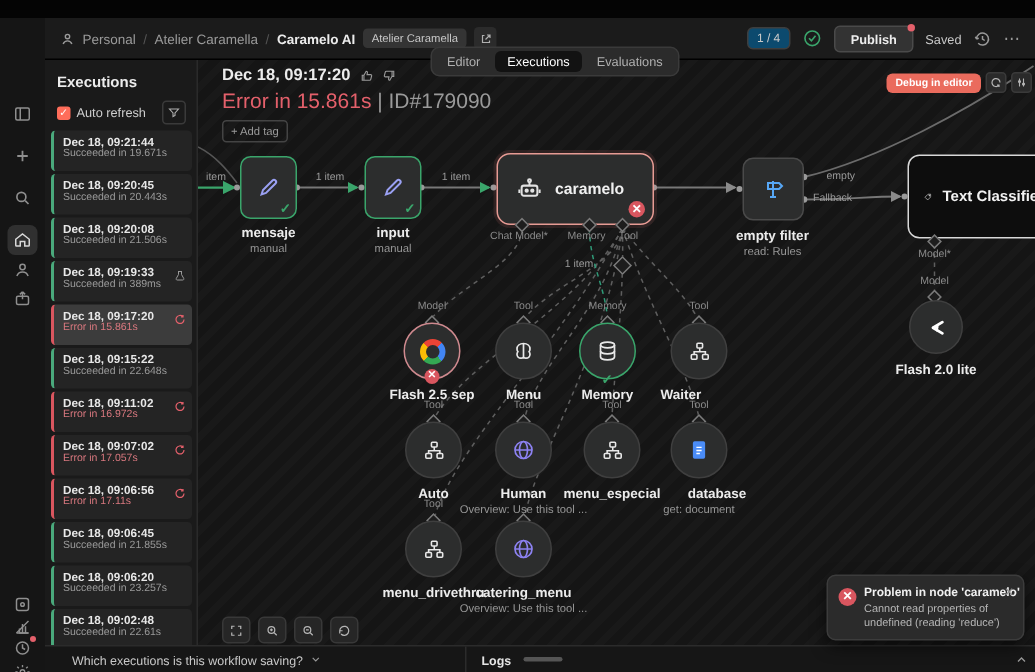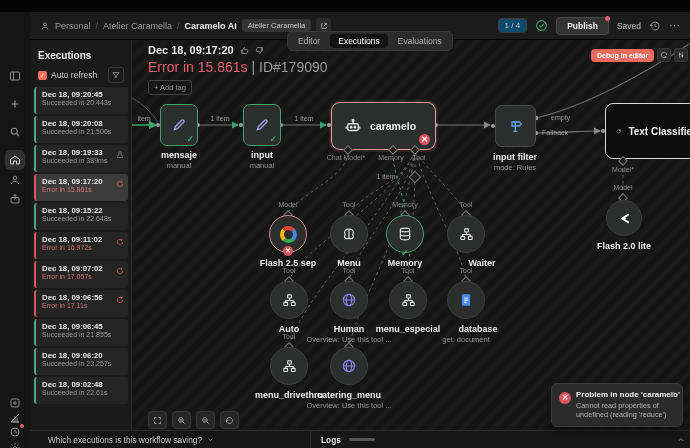--- a/index.html
+++ b/index.html
@@ -178,20 +178,24 @@
   <div class="ar-row">
     <span class="cbx">✓</span>
     <span>Auto refresh</span>
   </div>
   <div class="funnel">
     <svg width="8" height="8" viewBox="0 0 24 24" fill="none" stroke="#b0b0b0" stroke-width="2.2">
         <path d="M3 5h18l-7 8v5l-4 2v-7L3 5z"></path>
       </svg>
   </div>
   <div id="exec-list">
+    <div class="exec-item">
+        <div class="ei-date">Dec 18, 09:21:44</div>
+        <div class="ei-sub">Succeeded in 19.671s</div>
+      </div>
     <div class="exec-item">
         <div class="ei-date">Dec 18, 09:20:45</div>
         <div class="ei-sub">Succeeded in 20.443s</div>
       </div>
     <div class="exec-item">
         <div class="ei-date">Dec 18, 09:20:08</div>
         <div class="ei-sub">Succeeded in 21.506s</div>
       </div>
     <div class="exec-item">
         <div class="ei-date">Dec 18, 09:19:33</div>
@@ -369,22 +373,22 @@
   <div class="port-label" style="left:214px;top:114px">Chat Model*</div>
   <div class="port-label" style="left:259px;top:114px">Memory</div>
   <div class="port-label" style="left:287px;top:114px">Tool</div>
 
   <div class="a" style="left:363px;top:65px;width:41px;height:42px;background:#2c2d2d;border:1px solid #4a4a4a;border-radius:7px;box-sizing:border-box;display:flex;align-items:center;justify-content:center">
     <svg width="16" height="16" viewBox="0 0 24 24" fill="none" stroke="#57a7f5" stroke-width="2">
         <path d="M11 4v16M8 20h6"></path>
         <path d="M6 6h11l3 3-3 3H6V6z"></path>
       </svg>
   </div>
-  <div class="nlabel" style="left:383px;top:112px">input filter</div>
-  <div class="nsub" style="left:383px;top:123px">mode: Rules</div>
+  <div class="nlabel" style="left:383px;top:112px">empty filter</div>
+  <div class="nsub" style="left:383px;top:123px">read: Rules</div>
   <div class="edge-label" style="left:419px;top:74px;transform:none">empty</div>
   <div class="edge-label" style="left:410px;top:89px;transform:none">Fallback</div>
 
   <div class="a" style="left:473px;top:63px;width:92px;height:56px;background:#0d0d0d;border:1.5px solid #d8d8d8;border-radius:8px;box-sizing:border-box;display:flex;align-items:center;gap:7px;padding-left:10px">
     <svg width="15" height="15" viewBox="0 0 24 24" fill="none" stroke="#ececec" stroke-width="1.8">
         <path d="M3 12 12 3h8v8l-9 9-8-8z"></path>
         <circle cx="16.2" cy="7.2" r="1.4" fill="#ececec"></circle>
       </svg>
     <span style="font-size:10px;font-weight:bold;color:#f2f2f2;white-space:nowrap">Text Classifier</span>
   </div>
@@ -435,21 +439,21 @@
   <div class="nlabel" style="left:273px;top:218px">Memory</div>
 
   <div class="circle-node" style="left:315px;top:175px">
     <svg width="15" height="15" viewBox="0 0 24 24" fill="none" stroke="#e8e8e8" stroke-width="1.7">
         <rect x="9" y="3" width="6" height="5" rx="1"></rect>
         <rect x="3" y="15" width="6" height="5" rx="1"></rect>
         <rect x="15" y="15" width="6" height="5" rx="1"></rect>
         <path d="M12 8v4M6 15v-3h12v3"></path>
       </svg>
   </div>
-  <div class="nlabel" style="left:350px;top:218px">Waiter</div>
+  <div class="nlabel" style="left:322px;top:218px">Waiter</div>
 
   <div class="port-label" style="left:157px;top:227px">Tool</div>
   <div class="port-label" style="left:217px;top:227px">Tool</div>
   <div class="port-label" style="left:276px;top:227px">Tool</div>
   <div class="port-label" style="left:334px;top:227px">Tool</div>
   <div class="diamond" style="left:157px;top:241px"></div>
   <div class="diamond" style="left:217px;top:241px"></div>
   <div class="diamond" style="left:276px;top:241px"></div>
   <div class="diamond" style="left:334px;top:241px"></div>
 

